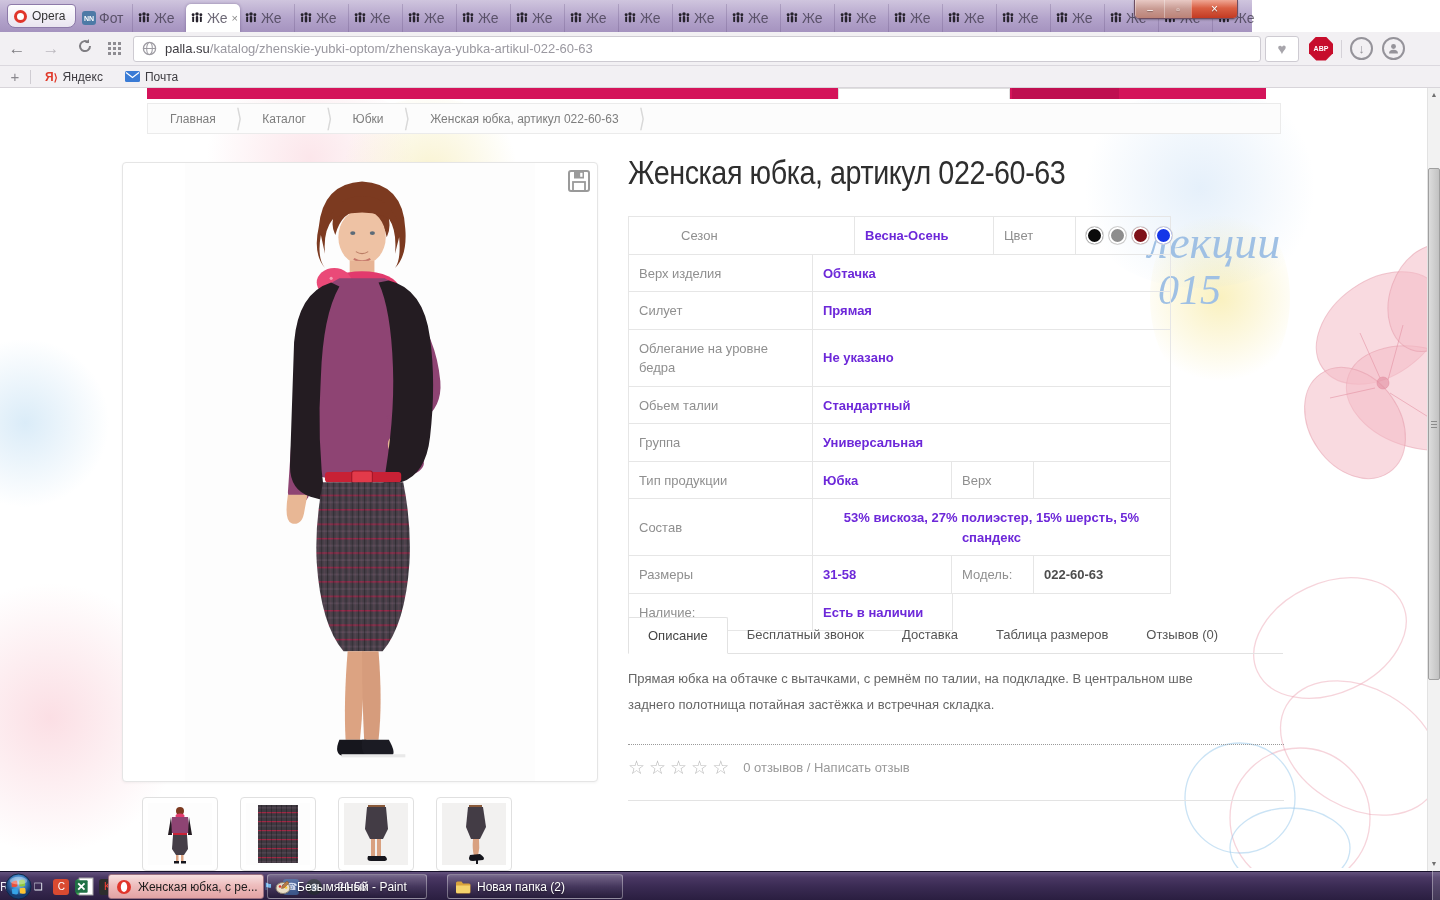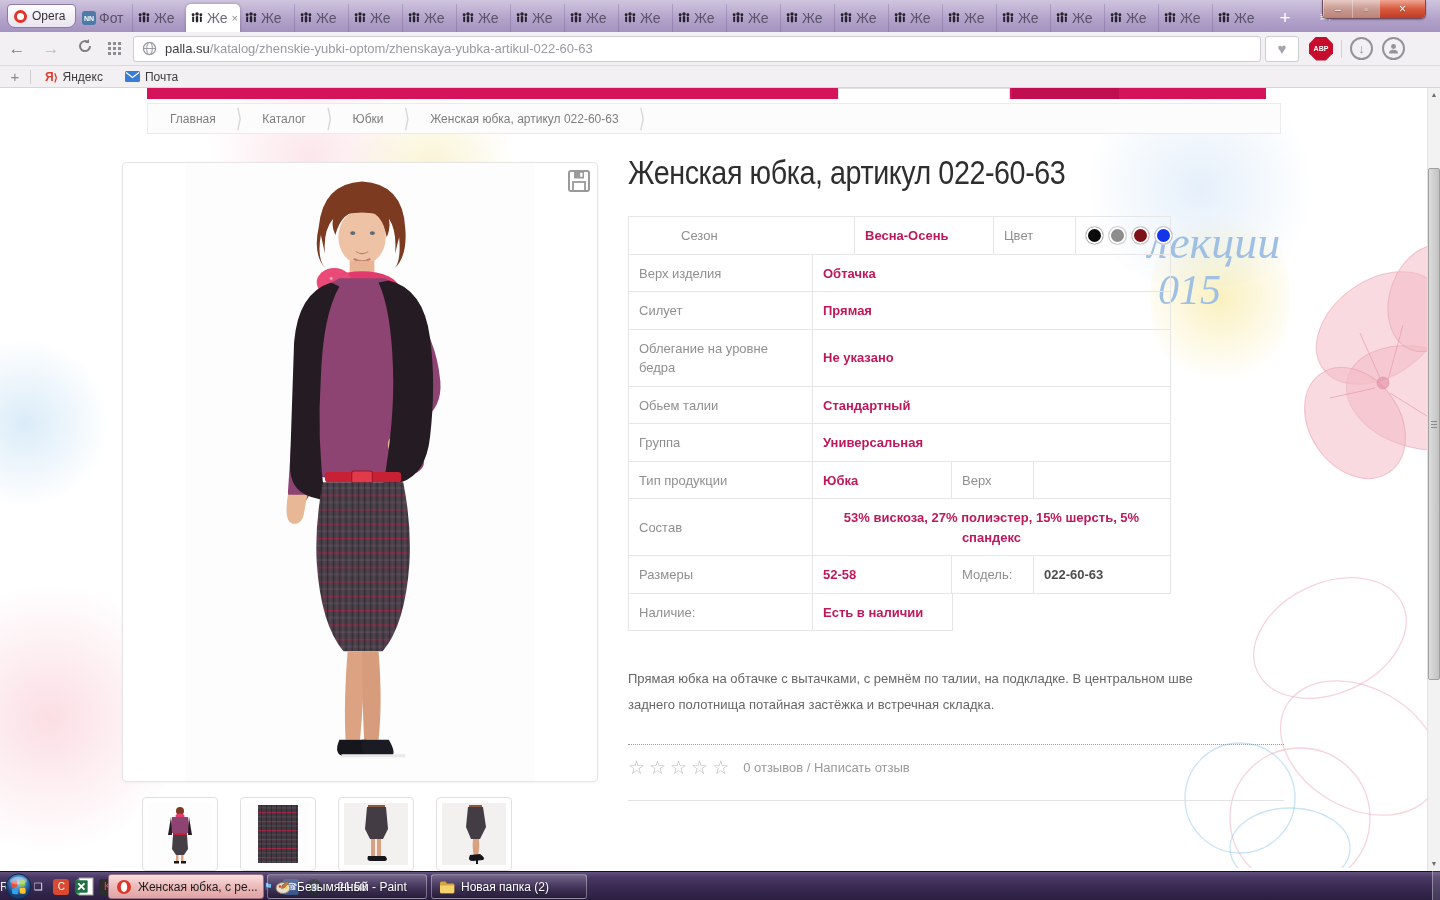--- a/index.html
+++ b/index.html
@@ -1,21 +1,21 @@
 <!DOCTYPE html>
 <html><head>
 <meta charset="utf-8">
 <style>
   * { margin:0; padding:0; box-sizing:border-box; }
   html,body { width:1440px; height:900px; overflow:hidden; }
   body { font-family:"Liberation Sans", sans-serif; background:#fff; position:relative; }
   .abs { position:absolute; }
 
   
-  #tabbar { left:0; top:0; width:1440px; height:32px;
+  #tabbar { left:0; top:0; width:1252px; height:32px;
     background:linear-gradient(180deg,#cfc5de 0%,#b3a3cb 55%,#a violet 100%);
     background:linear-gradient(180deg,#cfc5de 0%,#b2a2ca 60%,#a593bf 100%); }
   #opera-btn { left:7px; top:4px; height:24px; padding:0 10px 0 6px; border:1px solid #8d7aa9;
     border-radius:4px 4px 8px 8px; background:linear-gradient(#fdfdfe,#e9e4f0);
     display:flex; align-items:center; gap:5px; font-size:12px; color:#333; box-shadow:0 1px 1px rgba(255,255,255,.5) inset; }
   .opera-o { width:13px; height:13px; border-radius:50%; border:3.5px solid #e0352b; background:#fff; }
   #tabstrip { left:78px; top:4px; height:28px; display:flex; }
   .tab { width:54px; height:28px; display:flex; align-items:center; padding:0 4px; gap:3px;
     border-left:1px solid rgba(90,70,120,.25); overflow:hidden; position:relative; }
   .tab:first-child { border-left:none; }
@@ -85,21 +85,21 @@
 
   #product-title { left:628px; top:66px; width:620px; font-size:33px; color:#2e2e2e;
     transform:scaleX(.87); transform-origin:left center; letter-spacing:-.5px; white-space:nowrap; }
 
   #spec-table { left:628px; top:128px; width:543px; font-size:13px; }
   .spec-row { display:flex; border:1px solid #e6e6e6; border-top:none; background:transparent; }
   .spec-row:first-child { border-top:1px solid #e6e6e6;padding-left:42px; }
   .spec-row.short { width:325px; }
   .cell { padding:9px 10px 8px; min-height:34px; display:flex; align-items:center; }
   .cell.lbl { width:184px; color:#8f8f8f; border-right:1px solid #e6e6e6; flex:none; line-height:1.5; }
-  .cell.val { font-weight:bold; color:#be185d; line-height:1.5; }
+  .cell.val { font-weight:bold; color:#6d28d9; line-height:1.5; }
   .cell.val.c2 { width:139px; flex:none; border-right:1px solid #e6e6e6; }
   .cell.lbl2 { width:82px; color:#8f8f8f; flex:none; border-right:1px solid #e6e6e6; }
   .cell.val2 { flex:1; font-weight:bold; color:#4d4d4d; }
   .cell.wide { flex:1;text-align:center; }
   .spec-row.short .cell.val { border-right:none; width:139px; }
   .dots { display:flex; gap:6px; align-items:center; }
   .dot { width:17px; height:17px; border-radius:50%; box-shadow:0 0 0 1px #d0d0d0, inset 0 0 0 2px #fff; }
 
   #page-tabs { left:628px; top:529px; width:655px; height:37px; display:flex; border-bottom:1px solid #e2e2e2; }
   .ptab { padding:0 19px; line-height:35px; font-size:13px; color:#555; white-space:nowrap; }
@@ -640,30 +640,37 @@
         <div class="cell val c2">Юбка</div>
         <div class="cell lbl2">Верх</div>
         <div class="cell val2"></div>
       </div>
       <div class="spec-row">
         <div class="cell lbl">Состав</div>
         <div class="cell val wide">53% вискоза, 27% полиэстер, 15% шерсть, 5% спандекс</div>
       </div>
       <div class="spec-row">
         <div class="cell lbl">Размеры</div>
-        <div class="cell val c2">52-58</div>
+        <div class="cell val c2">31-58</div>
         <div class="cell lbl2">Модель:</div>
         <div class="cell val2">022-60-63</div>
       </div>
       <div class="spec-row short">
         <div class="cell lbl">Наличие:</div>
         <div class="cell val">Есть в наличии</div>
       </div>
     </div>
 
+  <div class="abs" id="page-tabs">
+      <div class="ptab active">Описание</div>
+      <div class="ptab">Бесплатный звонок</div>
+      <div class="ptab">Доставка</div>
+      <div class="ptab">Таблица размеров</div>
+      <div class="ptab">Отзывов (0)</div>
+    </div>
 
   <div class="abs" id="description">Прямая юбка на обтачке с вытачками, с ремнём по талии, на подкладке. В центральном шве заднего полотнища потайная застёжка и встречная складка.</div>
 
   <div class="abs" id="dotted-sep"></div>
 
   <div class="abs" id="rating-row">
     <span id="stars" style="letter-spacing:4px;" class="star">☆☆☆☆☆</span>
     <span id="rating-text"><span>0 отзывов</span><span> / </span><a style="color:#999;text-decoration:none;">Написать отзыв</a></span>
   </div>
 
@@ -761,21 +768,21 @@
       <div class="taskbtn abs glass" style="left: 267px; width: 160px;">
         <svg class="tb-icon" viewBox="0 0 16 16">
           <ellipse cx="8" cy="9" rx="7" ry="5.5" fill="#e9dfc8" stroke="#8a8070"></ellipse>
           <circle cx="5" cy="7.5" r="1.3" fill="#d33"></circle>
           <circle cx="8.5" cy="6.5" r="1.3" fill="#36c"></circle>
           <circle cx="11" cy="8.5" r="1.3" fill="#fc3"></circle>
           <path d="M12 2 l2 2 -5 5 -2.5 .5 .5 -2.5z" fill="#b77b46" stroke="#7c5026" stroke-width=".5"></path>
         </svg>
         <span>Безымянный - Paint</span>
       </div>
-      <div class="taskbtn abs glass" style="left: 431px; width: 156px;">
+      <div class="taskbtn abs glass" style="left: 447px; width: 176px;">
         <svg class="tb-icon" viewBox="0 0 16 16">
           <path d="M1 4 q0 -1.5 1.5 -1.5 h4 l1.5 2 h6 q1.5 0 1.5 1.5 v7 q0 1.5 -1.5 1.5 h-11.5 q-1.5 0 -1.5 -1.5z" fill="#d9a33c"></path>
           <path d="M1 6.5 h14 v6 q0 1.5 -1.5 1.5 h-11 q-1.5 0 -1.5 -1.5z" fill="#f5d36c"></path>
         </svg>
         <span>Новая папка (2)</span>
       </div>
     </div>
   <div id="tray">
     <span id="tray-lang">RU</span>
     <span id="tray-icons" style="display:flex;gap:7px;align-items:center;">

